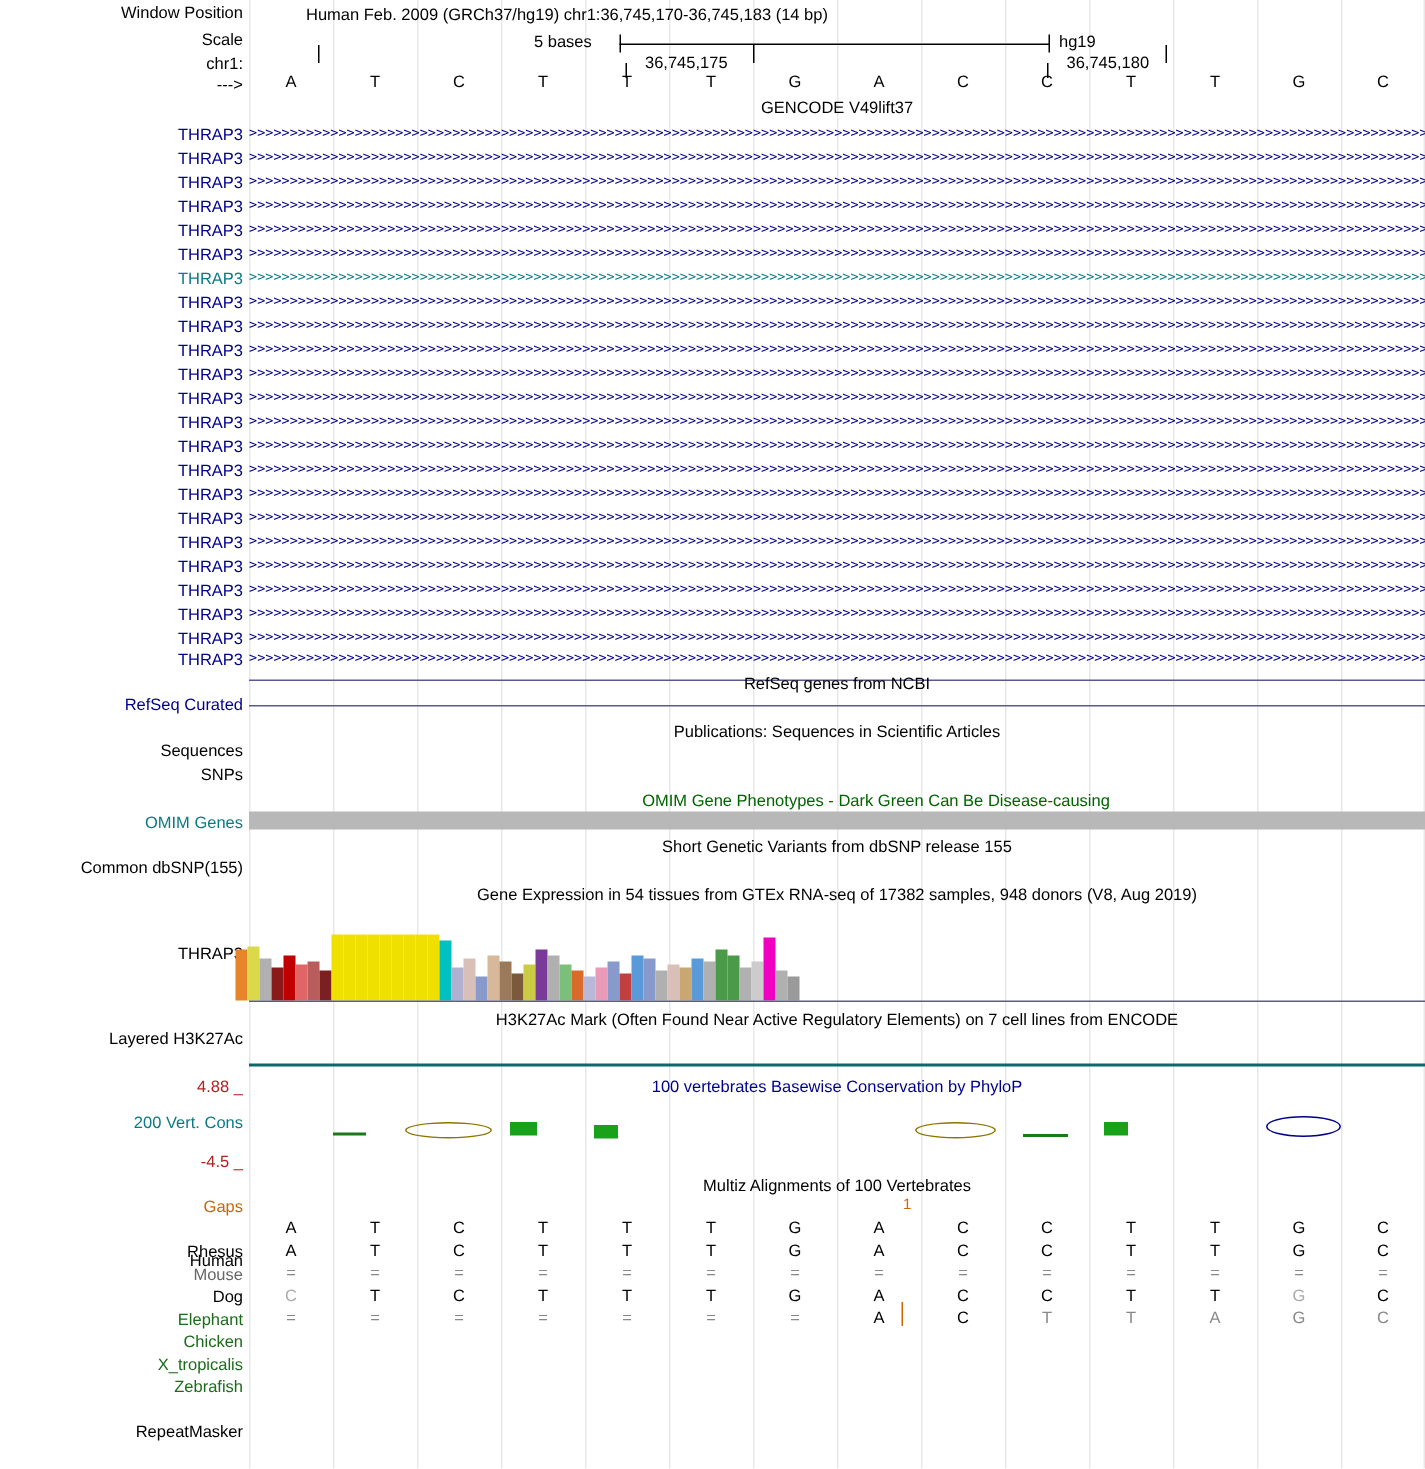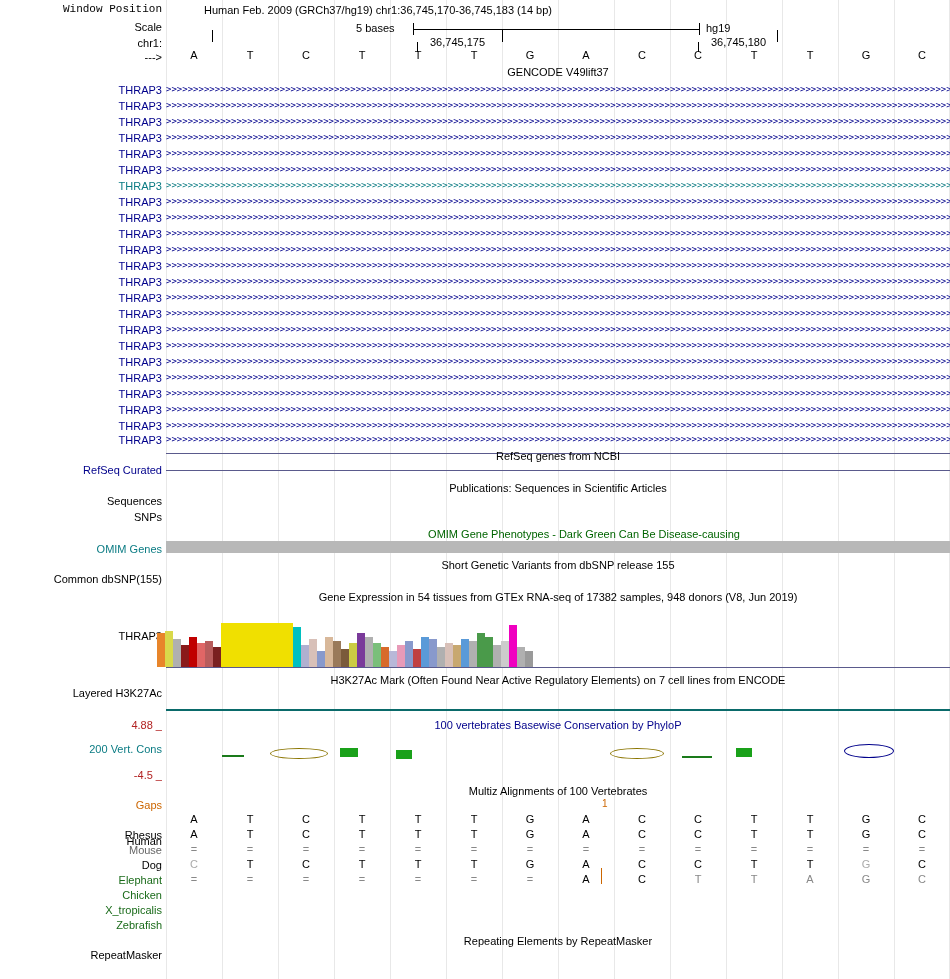--- a/index.html
+++ b/index.html
@@ -147,21 +147,21 @@
     left: 0; width: 784px; height: 2px;
     background: #0a6a6a;
   }
 </style>
 </head>
 <body>
 
 <div class="browser">
 
   <div class="labelcol">
-    <div class="lbl" style="top:4px;font-family:Liberation Mono, monospace;">Window Position</div>
+    <div class="lbl" style="top:4px;">Window Position</div>
     <div class="lbl" style="top:22px;text-align:center;">Scale</div>
     <div class="lbl" style="top:38px;">chr1:</div>
     <div class="lbl" style="top:52px;">---&gt;</div>
 
     <div class="lbl blue" style="top:85px;">THRAP3</div>
     <div class="lbl blue" style="top:101px;">THRAP3</div>
     <div class="lbl blue" style="top:117px;">THRAP3</div>
     <div class="lbl blue" style="top:133px;">THRAP3</div>
     <div class="lbl blue" style="top:149px;">THRAP3</div>
     <div class="lbl blue" style="top:165px;">THRAP3</div>
@@ -288,21 +288,21 @@
     <div class="tracktitle" style="top:450px;">RefSeq genes from NCBI</div>
     <div class="hbar" style="top:470px;"></div>
 
     <div class="tracktitle" style="top:482px;">Publications: Sequences in Scientific Articles</div>
 
     <div class="tracktitle green" style="top:528px;">OMIM Gene Phenotypes - Dark Green Can Be Disease-causing</div>
     <div class="grayband" style="top:541px;"></div>
 
     <div class="tracktitle" style="top:559px;">Short Genetic Variants from dbSNP release 155</div>
 
-    <div class="tracktitle" style="top:591px;">Gene Expression in 54 tissues from GTEx RNA-seq of 17382 samples, 948 donors (V8, Jun 2019)</div>
+    <div class="tracktitle" style="top:591px;">Gene Expression in 54 tissues from GTEx RNA-seq of 17382 samples, 948 donors (V8, Aug 2019)</div>
     <div style="position:absolute; left:-9px; top:605px; width:784px; height:62px;">
       <div class="gtexbar" style="left:0px;   height:34px; background:#e8852a;"></div>
       <div class="gtexbar" style="left:8px;   height:36px; background:#d9d94a;"></div>
       <div class="gtexbar" style="left:16px;  height:28px; background:#b0b0b0;"></div>
       <div class="gtexbar" style="left:24px;  height:22px; background:#8a1a1a;"></div>
       <div class="gtexbar" style="left:32px;  height:30px; background:#c00000;"></div>
       <div class="gtexbar" style="left:40px;  height:24px; background:#e06666;"></div>
       <div class="gtexbar" style="left:48px;  height:26px; background:#b85c5c;"></div>
       <div class="gtexbar" style="left:56px;  height:20px; background:#7a2020;"></div>
       <div class="gtexbar" style="left:64px;  height:44px; background:#f0e000;"></div>
@@ -449,15 +449,14 @@
       <div class="alignch" style="left:672px;width:56px;color:#888;">G</div>
       <div class="alignch" style="left:728px;width:56px;color:#888;">C</div>
     </div>
 
     <div class="alignrow" style="top:889px;"></div>
     <div class="alignrow" style="top:904px;"></div>
     <div class="alignrow" style="top:919px;"></div>
 
     <div style="position:absolute; left:435px; top:868px; width:1px; height:16px; background:#cc6600;"></div>
 
-    <div class="tracktitle" style="top:935px;">Repeating Elements by RepeatMasker</div>
   </div>
 </div>
 
 </body></html>

